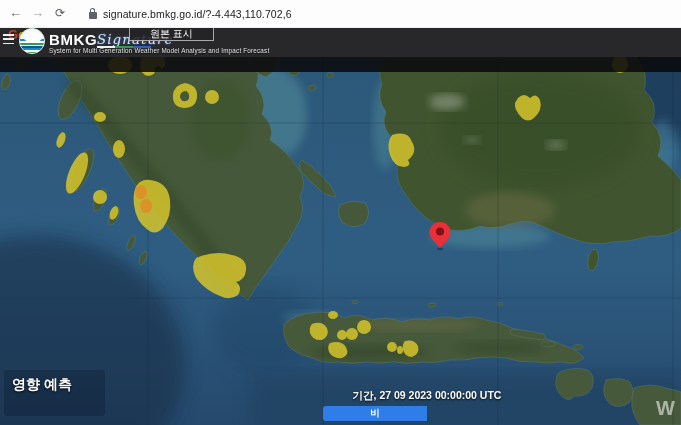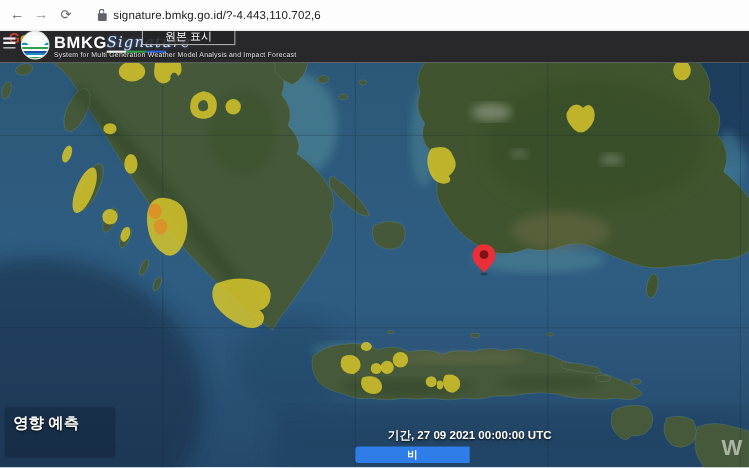--- a/index.html
+++ b/index.html
@@ -13,21 +13,21 @@
   .back { left:9px; }
   .fwd  { left:31px; color:#9aa0a6; }
   .refresh { left:55px; font-size:12px; }
   .lock { position:absolute; left:89px; top:12px; width:8px; height:7px; }
   .lock .shackle { position:absolute; left:1.4px; top:-4px; width:5px; height:5px;
     border:1.2px solid #5f6368; border-bottom:none; border-radius:3px 3px 0 0; }
   .lock .lbody { position:absolute; left:0; top:0; width:8px; height:6.5px; background:#5f6368; border-radius:1px; }
   .url-text { position:absolute; left:103px; top:8px; font-size:10.5px; color:#202124; letter-spacing:.1px; cursor:text; }
 
   
-  .appbar { position:absolute; top:28px; left:0; width:681px; height:29px;
+  .appbar { position:absolute; top:28px; left:0; width:681px; height:44px;
     background:rgba(10,10,12,.88); z-index:25; }
   .hamburger { position:absolute; left:3px; top:6px; width:11px; height:12px; cursor:pointer; }
   .hamburger i { display:block; width:11px; height:1.7px; background:#f0f0f0; margin-bottom:2.6px; }
   .goog-ghost { position:absolute; left:8px; top:-1px; font-size:13px; font-weight:bold; opacity:.8; z-index:0; }
   .goog-ghost .g1 { color:#ea4335; } .goog-ghost .g2 { color:#fbbc05; }
   .bmkg-logo { position:absolute; left:19px; top:0px; width:26px; height:26px; border-radius:50%;
     background:#f4f8f6; overflow:hidden; border:1px solid #dfe8e2; z-index:2; }
   .bmkg-logo .waves { position:absolute; left:0; bottom:0; width:100%; height:60%;
     background:repeating-linear-gradient(180deg,#1d8bbd 0 2px,#ffffff 2px 3.5px,#2e9e4f 3.5px 5.5px,#ffffff 5.5px 7px,#1b4fa0 7px 9px); }
   .bmkg-logo .dome { position:absolute; left:4px; top:3px; width:18px; height:10px; background:#fcfefc;
@@ -235,19 +235,19 @@
     <path d="M440,222 C434,222 429.5,226.5 429.5,232 C429.5,239 435,241.5 440,248 C445,241.5 450.5,239 450.5,232 C450.5,226.5 446,222 440,222 Z" fill="#e93039"></path>
     <circle cx="440" cy="231.5" r="4" fill="#7e1217"></circle>
   </g>
 </svg>
 </div>
 
 <div class="impact-panel">
   <div class="impact-title">영향 예측</div>
 </div>
 
-<div class="period-label">기간, 27 09 2021 00:00:00 UTC</div>
+<div class="period-label">기간, 27 09 2023 00:00:00 UTC</div>
 
 <div class="rain-toggle">
   <button class="rain-btn left">비</button>
 </div>
 
 <div class="map-watermark">W</div>
 
 </body></html>

